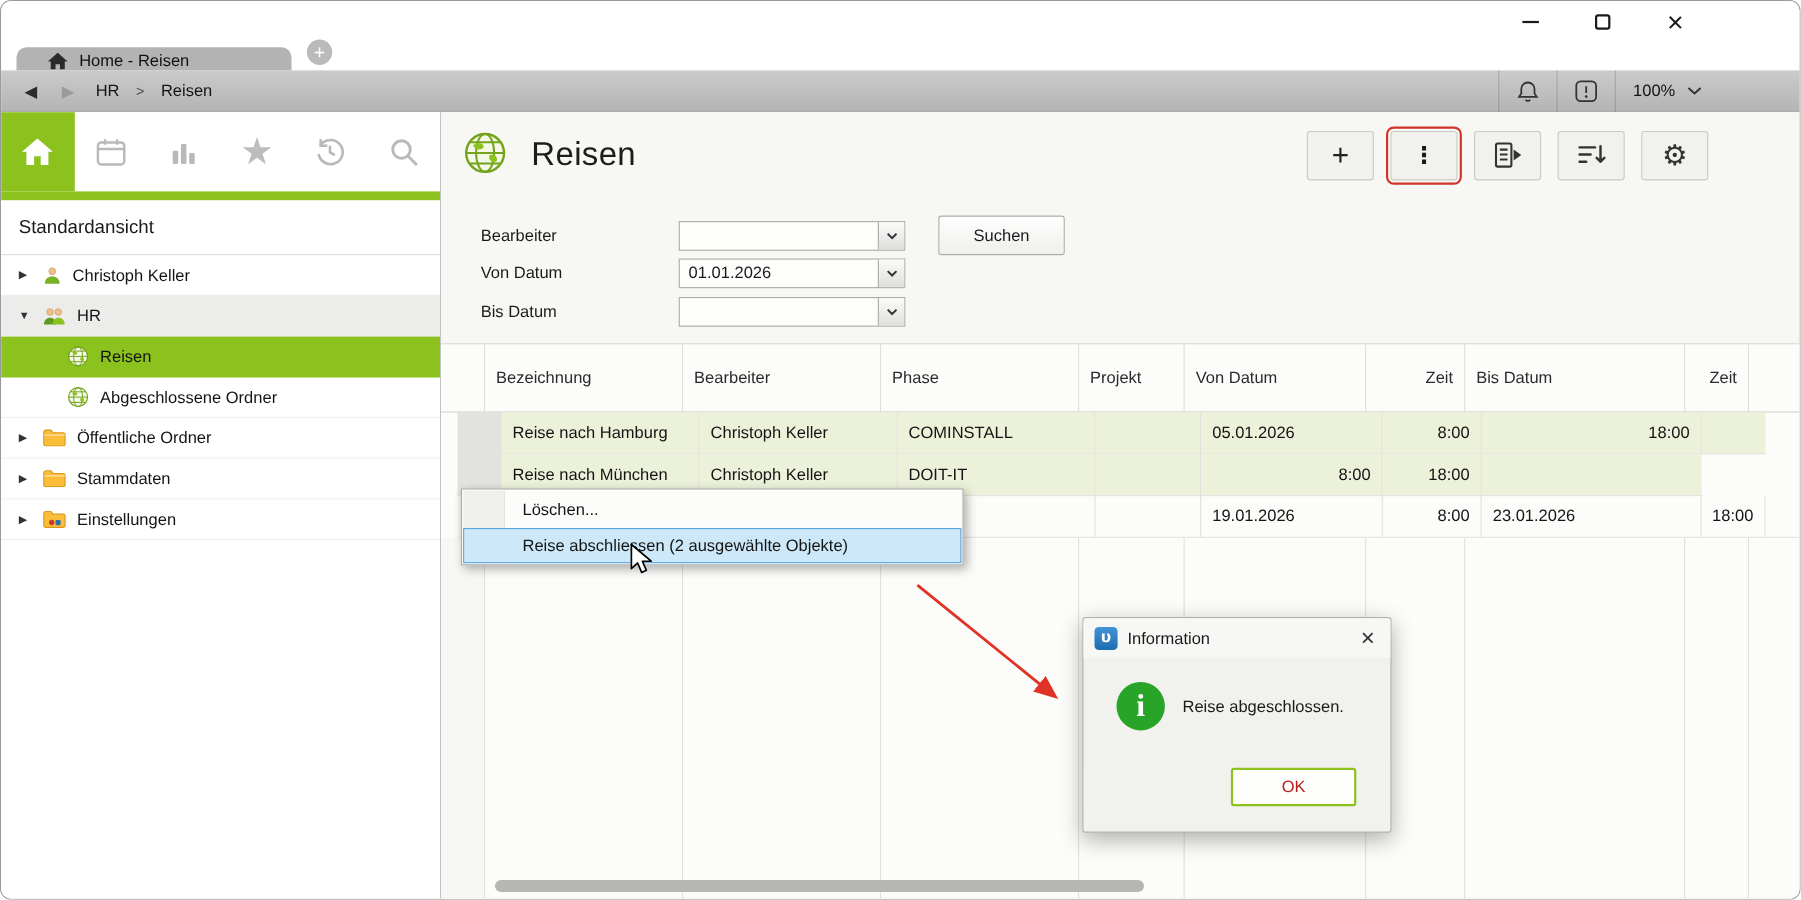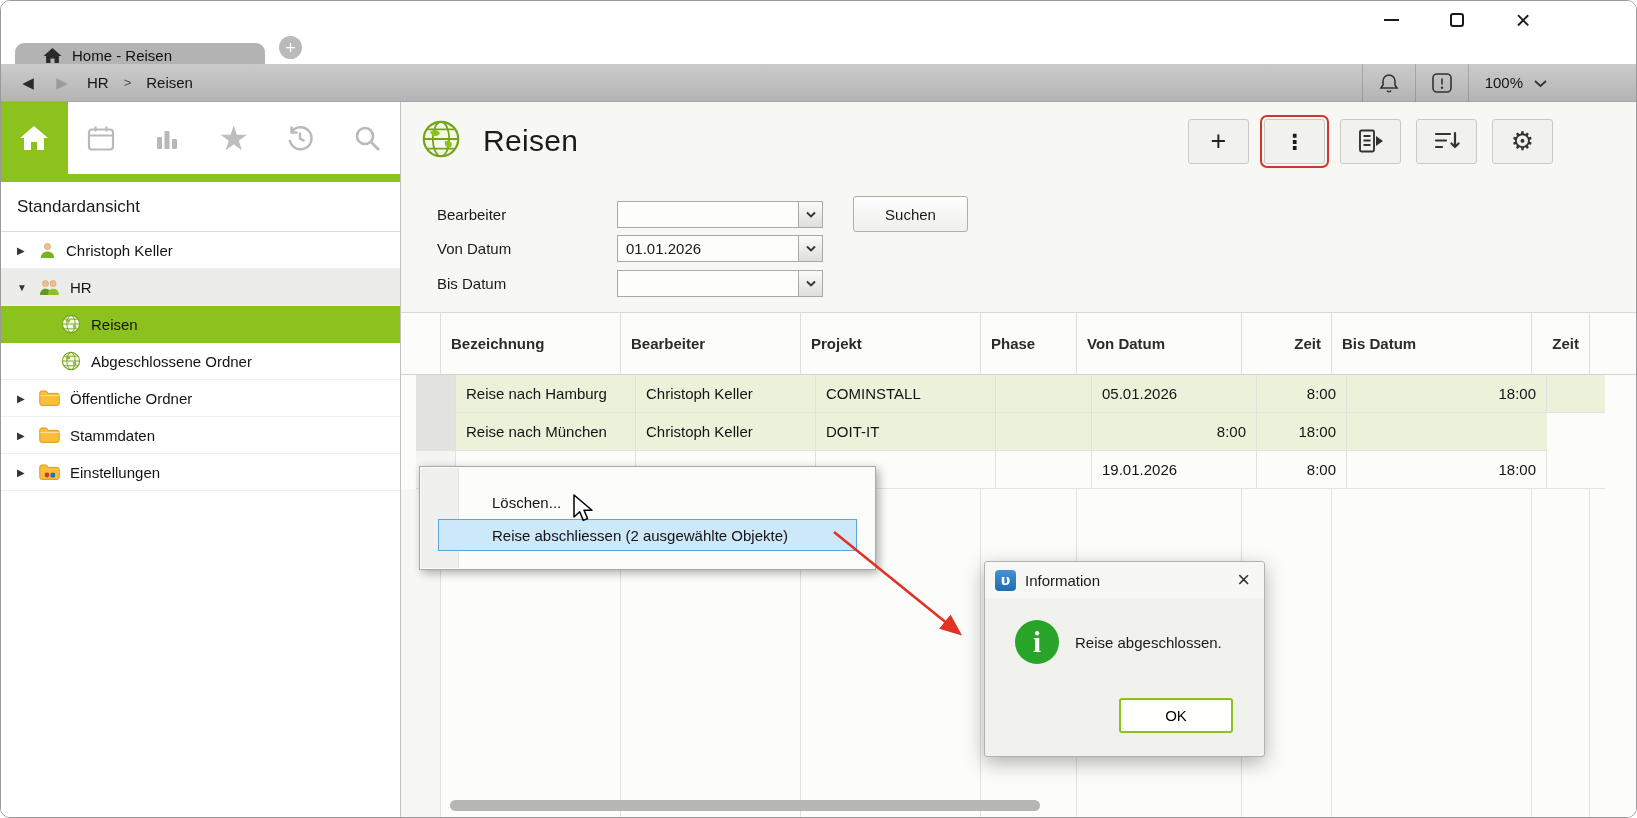--- a/index.html
+++ b/index.html
@@ -78,42 +78,42 @@
   .combo-val { flex:1; display:flex; align-items:center; padding:0 8px; font-size:15px; color:#1a1a1a; overflow:hidden; }
   .combo-btn { width:24px; border-left:1px solid #a9a9a5; background:linear-gradient(#fbfbfa,#dededb);
                display:flex; align-items:center; justify-content:center; }
   .search-btn { position:absolute; left:452px; top:16px; width:115px; height:36px;
                 background:linear-gradient(#fefefe,#efefec); border:1px solid #aeaeaa; border-radius:3px;
                 font-size:15px; color:#1a1a1a; }
 
   
   .table { flex:1; min-height:0; display:flex; flex-direction:column; border-top:1px solid #d8d8d4; background:#fcfcfa; }
   .tgrid { display:grid; grid-template-columns:40px 180px 180px 180px 96px 165px 90px 200px 58px minmax(0,1fr); }
-  .thead { height:62px; flex:0 0 auto;font-weight:bold; }
+  .thead { height:62px; flex:0 0 auto; }
   .th { display:flex; align-items:center; padding:0 10px; font-size:15px; color:#2b2b2b;
         border-right:1px solid #dededa; border-bottom:1px solid #d2d2ce; white-space:nowrap; overflow:hidden; }
   .th.num { justify-content:flex-end; }
   .th.last, .td.last, .fcell.last { border-right:none; }
   .trow { height:38px; flex:0 0 auto;margin-left:15px; }
   .td { display:flex; align-items:center; padding:0 10px; font-size:15px; color:#141414;
         border-right:1px solid #e0e0dc; border-bottom:1px solid #e3e3df; white-space:nowrap; overflow:hidden; }
   .td.num { justify-content:flex-end; }
   .td.gutter { background:#f4f4f1; padding:0; }
   .trow.selected .td { background:var(--selected-row,#ecf2da); }
   .trow.selected .td.gutter { background:#e2e2de; }
   .tfill { flex:1; min-height:0; }
   .fcell { border-right:1px solid #e0e0dc; }
   .fcell.gutter { background:#f7f7f4; }
 
   .hscrollbar { position:absolute; left:0; right:0; bottom:3px; height:17px; }
   .hthumb { position:absolute; left:49px; top:3px; width:590px; height:11px; background:#b6b6b2; border-radius:6px; }
 
   
   .context-menu { position:absolute; left:418px; top:443px; width:457px; background:#fcfcfb;
-                  border:1px solid #a9a9a5; box-shadow:3px 3px 9px rgba(0,0,0,.32); z-index:40; padding:18px;margin-top:22px; }
+                  border:1px solid #a9a9a5; box-shadow:3px 3px 9px rgba(0,0,0,.32); z-index:40; padding:1px; }
   .menu-gutter { position:absolute; left:1px; top:1px; bottom:1px; width:38px; background:#f0f0ee; border-right:1px solid #e2e2de; }
   .menu-item { position:relative; height:34px; display:flex; align-items:center; padding-left:54px;
                font-size:15px; color:#141414; z-index:1; }
   .menu-item.highlighted { background:var(--menu-highlight,#cde8f8); border:1px solid var(--menu-highlight-border,#58a6dc);
                            height:32px; padding-left:53px; }
 
   .red-arrow { position:absolute; left:820px; top:520px; z-index:45; }
 
   .dialog { position:absolute; left:983px; top:560px; width:281px; height:196px; background:#f1f1ee;
             border:1px solid #b2b2ae; border-radius:3px; box-shadow:0 6px 20px rgba(0,0,0,.3); z-index:50; }
@@ -123,21 +123,21 @@
                  color:#fff; display:flex; align-items:center; justify-content:center;
                  font-size:14px; font-weight:bold; font-family:"DejaVu Sans",sans-serif; }
   .dlg-title { margin-left:9px; font-size:15px; color:#1a1a1a; flex:1; }
   .dlg-close { background:none; border:none; font-size:22px; line-height:1; color:#333; padding:0 4px; }
   .dlg-body { position:relative; height:158px; }
   .info-circle { position:absolute; left:30px; top:22px; width:44px; height:44px; border-radius:50%;
                  background:var(--info-green,#28a428); display:flex; align-items:center; justify-content:center; }
   .info-i { color:#fff; font-family:"Liberation Serif",serif; font-weight:bold; font-size:29px; line-height:1; }
   .dlg-msg { position:absolute; left:90px; top:36px; font-size:15px; color:#1a1a1a; }
   .ok-btn { position:absolute; left:134px; top:100px; width:114px; height:35px; background:#fefefd;
-            border:2px solid var(--accent-green,#8cc21e); border-radius:3px; font-size:15px; color:#000000; }
+            border:2px solid var(--accent-green,#8cc21e); border-radius:3px; font-size:15px; color:#b91c1c; }
 
   .mouse-cursor { position:absolute; left:570px; top:492px; z-index:60; }
 </style>
 </head>
 <body>
 
 <div class="window">
 
   <div class="titlebar">
     <div class="win-controls">
@@ -406,22 +406,22 @@
           </div>
         </div>
         <button class="search-btn">Suchen</button>
       </div>
 
       <div class="table">
         <div class="tgrid thead">
           <div class="th gutter"></div>
           <div class="th">Bezeichnung</div>
           <div class="th">Bearbeiter</div>
+          <div class="th">Phase</div>
           <div class="th">Projekt</div>
-          <div class="th">Phase</div>
           <div class="th">Von Datum</div>
           <div class="th num">Zeit</div>
           <div class="th">Bis Datum</div>
           <div class="th num">Zeit</div>
           <div class="th last"></div>
         </div>
 
         <div class="tgrid trow selected">
           <div class="td gutter"></div>
           <div class="td">Reise nach Hamburg</div>
@@ -446,20 +446,21 @@
         </div>
 
         <div class="tgrid trow">
           <div class="td gutter"></div>
           <div class="td"></div>
           <div class="td"></div>
           <div class="td"></div>
           <div class="td"></div>
           <div class="td">19.01.2026</div>
           <div class="td num">8:00</div>
+          <div class="td">23.01.2026</div>
           <div class="td num">18:00</div>
           <div class="td last"></div>
         </div>
 
         <div class="tgrid tfill">
           <div class="fcell gutter"></div>
             <div class="fcell"></div>
             <div class="fcell"></div>
             <div class="fcell"></div>
             <div class="fcell"></div>

